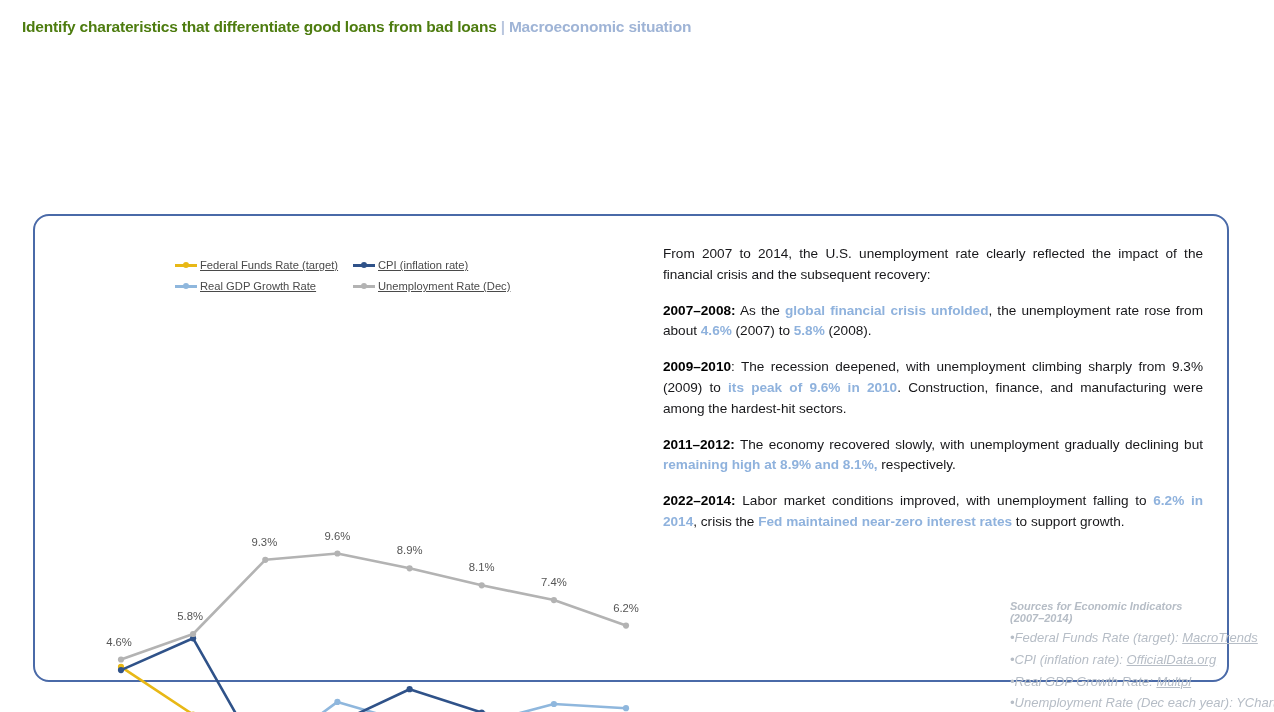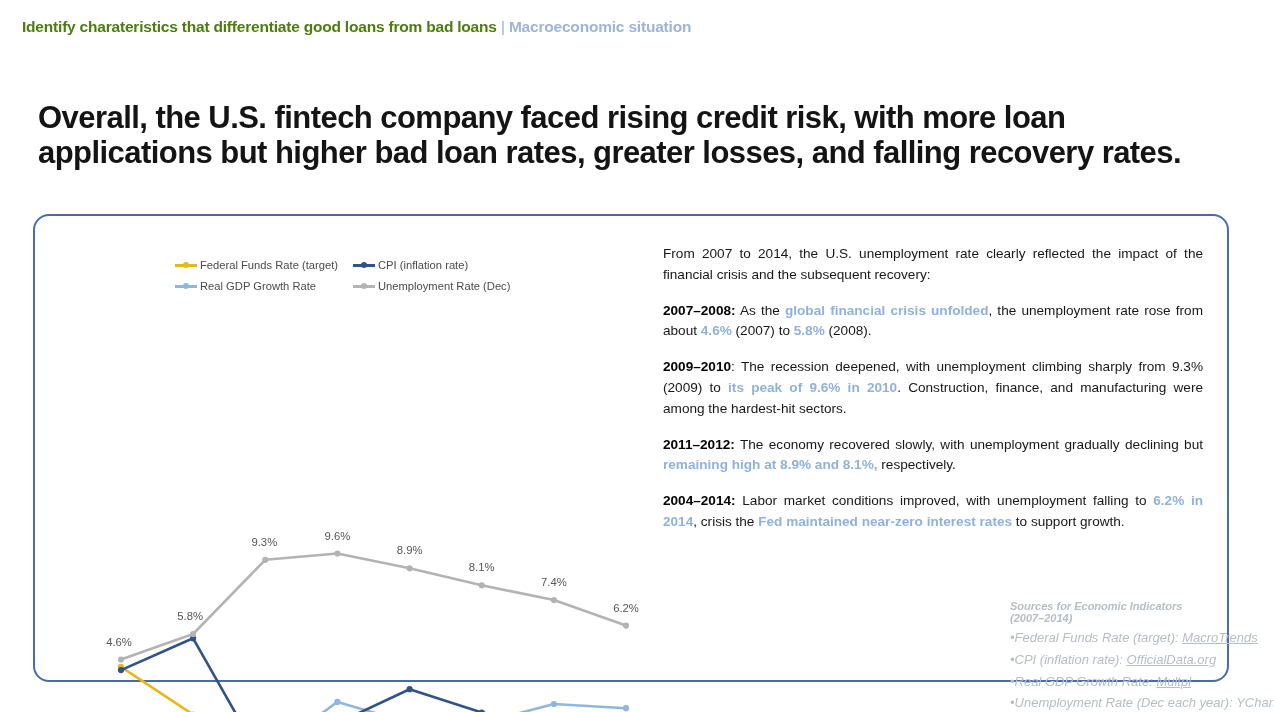--- a/index.html
+++ b/index.html
@@ -40,20 +40,21 @@
   .chart-pane { position: absolute; left: 0; top: 0; width: 630px; height: 464px; }
 
   .legend {
     position: absolute; left: 140px; top: 43px; width: 340px;
     display: flex; flex-wrap: wrap;
   }
   .legend-item {
     display: flex; align-items: center;
     font-size: 11.2px; color: #4a4a4a; white-space: nowrap;
     margin-bottom: 9px;
+    text-decoration: underline;
   }
   .legend-item.li0 { width: 178px; }
   .legend-item.li1 { width: 160px; }
   .legend-item.li2 { width: 178px; }
   .legend-item.li3 { width: 160px; }
   .lg-mark { position: relative; width: 22px; height: 9px; margin-right: 3px; flex: 0 0 22px; }
   .lg-mark i { position: absolute; left: 0; top: 3.5px; width: 22px; height: 2.6px; display:block; }
   .lg-mark b { position: absolute; left: 8px; top: 1.5px; width: 6px; height: 6px; border-radius: 50%; display:block; }
 
   .chart-title {
@@ -90,21 +91,20 @@
 </style>
 </head>
 <body>
 
 <div class="page">
 
   <div class="breadcrumb">
     <span class="crumb-main">Identify charateristics that differentiate good loans from bad loans</span><span class="crumb-sep">|</span><span class="crumb-sub">Macroeconomic situation</span>
   </div>
 
-  <h1 class="headline">Overall, the U.S. fintech company faced rising credit risk, with more loan applications but higher bad loan rates, greater losses, and falling recovery rates.</h1>
 
   <div class="card">
 
     <div class="chart-pane">
 
       <div class="legend">
         <div class="legend-item li0">
           <span class="lg-mark">
             <i style="background:#e8b816"></i>
               <b style="background:#e8b816"></b>
@@ -214,21 +214,21 @@
 
       <p class="para">
         <b>2009–2010</b><span>: The recession deepened, with unemployment climbing sharply from 9.3% (2009) to </span><span class="hl">its peak of 9.6% in 2010</span><span>. Construction, finance, and manufacturing were among the hardest-hit sectors.</span>
       </p>
 
       <p class="para">
         <b>2011–2012:</b><span> The economy recovered slowly, with unemployment gradually declining but </span><span class="hl">remaining high at 8.9% and 8.1%,</span><span> respectively.</span>
       </p>
 
       <p class="para">
-        <b>2004–2014:</b><span> Labor market conditions improved, with unemployment falling to </span><span class="hl">6.2% in 2014</span><span>, crisis the </span><span class="hl">Fed maintained near-zero interest rates</span><span> to support growth.</span>
+        <b>2022–2014:</b><span> Labor market conditions improved, with unemployment falling to </span><span class="hl">6.2% in 2014</span><span>, crisis the </span><span class="hl">Fed maintained near-zero interest rates</span><span> to support growth.</span>
       </p>
     </div>
   </div>
 
   <div class="sources">
     <div class="src-title">Sources for Economic Indicators (2007–2014)</div>
     <div class="src-line">
       <span>•Federal Funds Rate (target): </span><span class="src-link">MacroTrends</span>
     </div>
     <div class="src-line">

